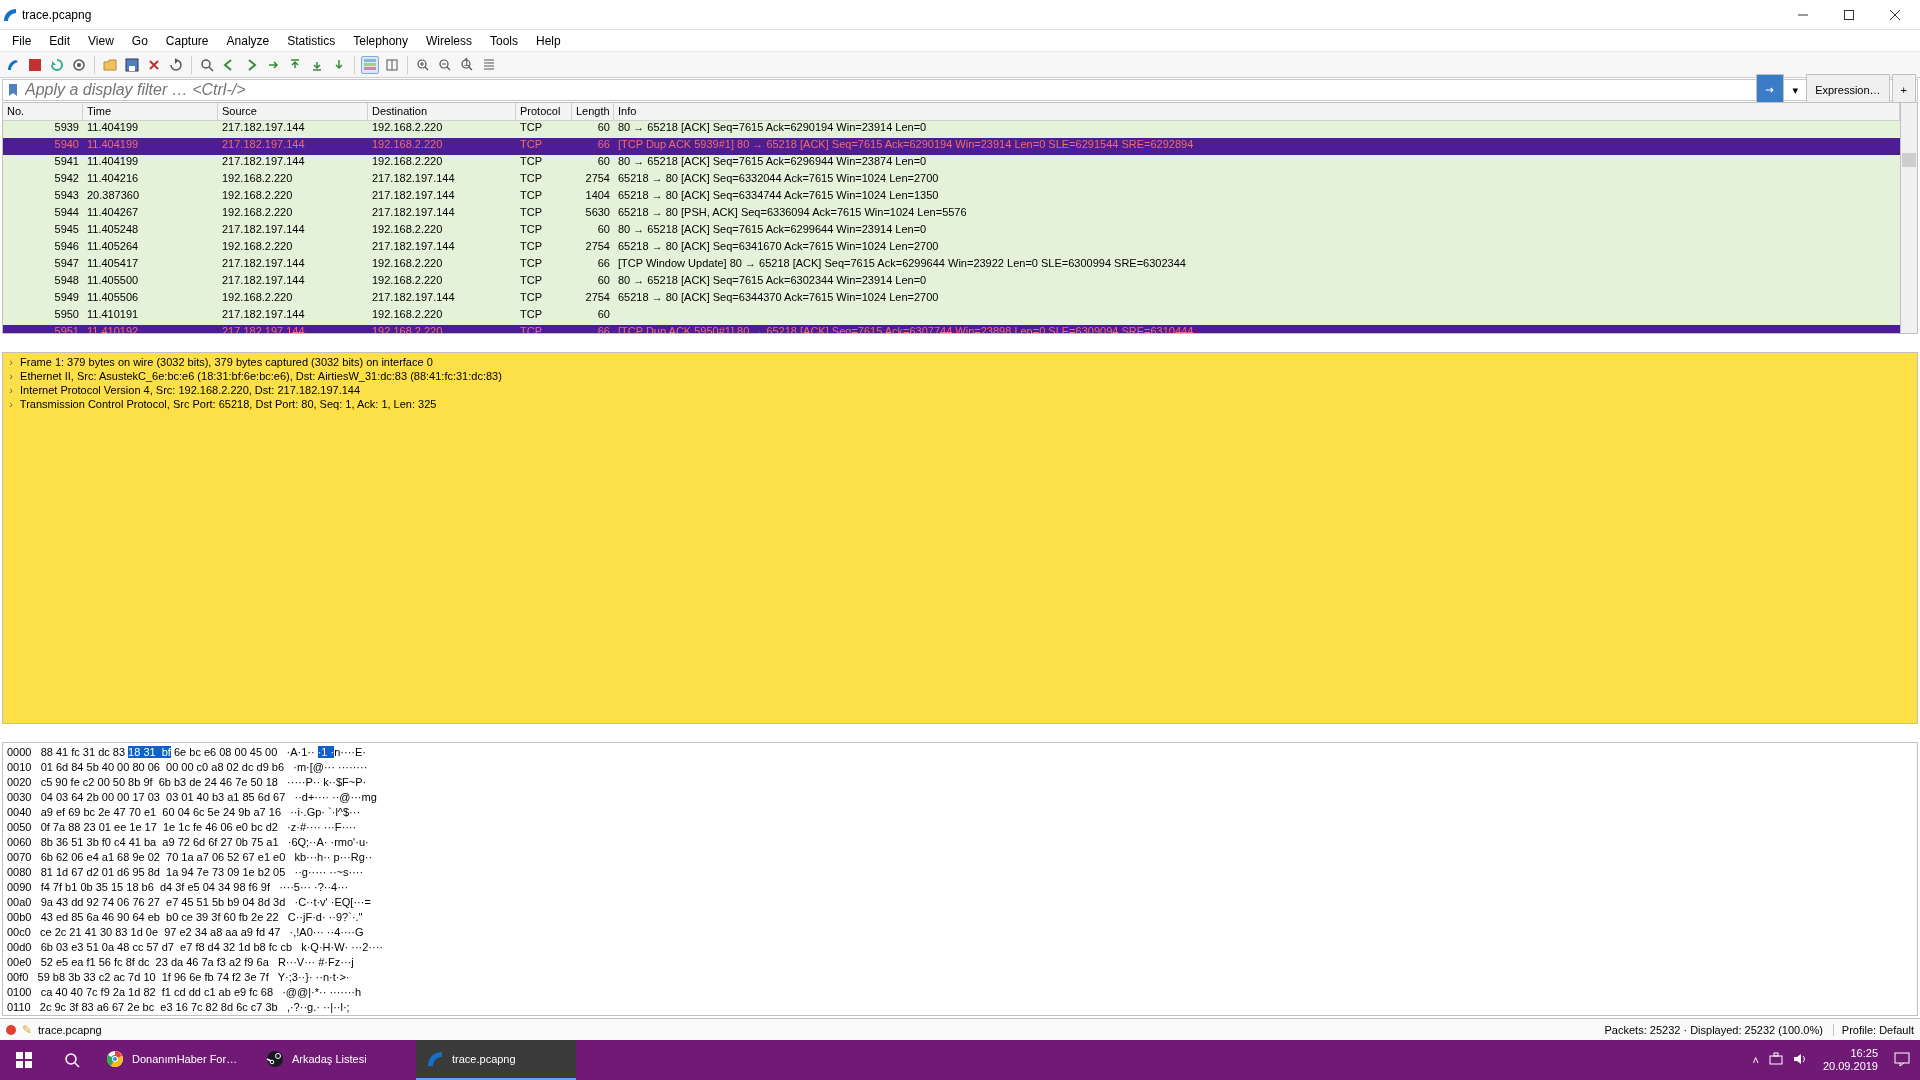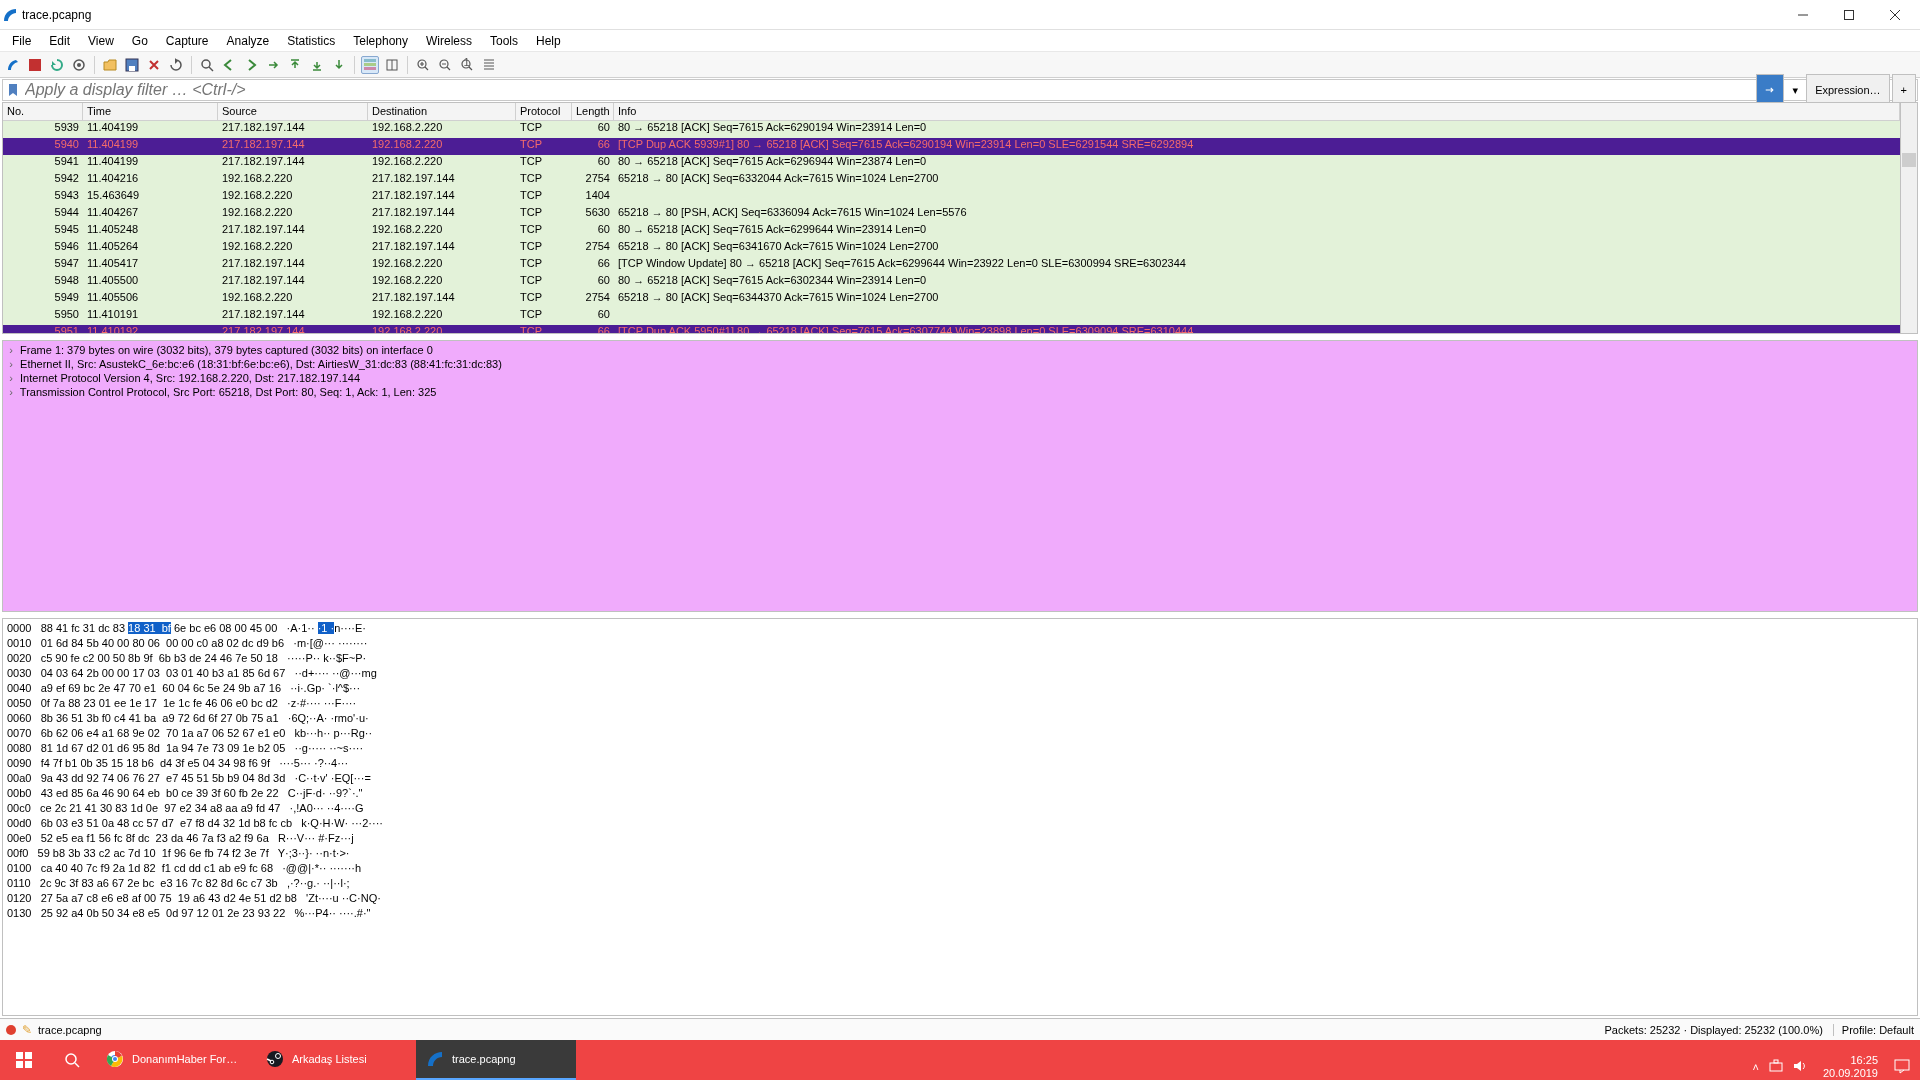--- a/index.html
+++ b/index.html
@@ -23,32 +23,32 @@
 .packets-content { flex:1; overflow:hidden; }
 .ph { height:18px; display:flex; background:#f4f4f4; border-bottom:1px solid #d0d0d0; }
 .ph div { padding: 2px 4px; border-right:1px solid #d0d0d0; font-size:11px; text-align:left; }
 .c-no{width:80px; text-align:right;} .c-time{width:135px;} .c-src{width:150px;} .c-dst{width:148px;} .c-proto{width:56px;} .c-len{width:42px; text-align:right;} .c-info{flex:1;}
 .pl { height:17px; display:flex; font-family: Consolas, monospace; font-size:12px; }
 .pl div { padding: 0 4px; white-space: nowrap; overflow:hidden; }
 .pl.norm{ background:#e3f2d9; }
 .pl.dup{ background:#4c1d95; color:#f56b6b; }
 .packets-scroll { width: 17px; background:#f0f0f0; border-left:1px solid #c0c0c0; position:relative; }
 .packets-scroll .thumb { position:absolute; left:1px; right:1px; height:14px; background:#cdcdcd; top: 50px; }
-.details { height: 272px; border: 1px solid #c0c0c0; margin: 6px 2px; padding: 2px; overflow:auto; background:#f0abfc; font-family: Consolas, monospace; font-size:12px; }
+.details { height: 372px; border: 1px solid #c0c0c0; margin: 18px 2px; padding: 2px; overflow:auto; background:#fde047; font-family: Consolas, monospace; font-size:12px; }
 .details .line { padding: 1px 0; }
 .details .exp { display:inline-block; width:12px; text-align:center; color:#666; }
 .hexdump { flex:1; border: 1px solid #c0c0c0; margin: 0 2px 2px 2px; padding: 2px 4px; overflow:auto; font-family: Consolas, monospace; font-size:12px; line-height: 15px; white-space: pre; }
 .hexdump .hl { background: #1060c8; color:#fff; }
 .statusbar { height: 22px; border-top: 1px solid #c0c0c0; display:flex; align-items:center; padding: 0 6px; font-size:11px; background:#fafafa; }
 .statusbar .left { flex:1; display:flex; align-items:center; gap:6px; }
 .statusbar .mid { padding: 0 10px; }
 .statusbar .right { border-left:1px solid #c0c0c0; padding-left: 8px; }
 .statusbar .dot { width:10px; height:10px; background:#e04030; border-radius:50%; }
 .statusbar .wand { color:#e0a030; font-size:12px; }
-.taskbar { height: 40px; background: #ef4444; display:flex; align-items:flex-end; color:#fff; font-size: 12px; }
+.taskbar { height: 40px; background: #701a75; display:flex; align-items:center; color:#fff; font-size: 12px; }
 .taskbar .start, .taskbar .search { width: 48px; height:100%; display:flex; align-items:center; justify-content:center; }
 .taskbar .task { height:100%; min-width: 160px; display:flex; align-items:center; gap:8px; padding: 0 10px; border-bottom: 2px solid transparent; }
 .taskbar .task.active { background:#3a3a3a; border-bottom-color:#58a6ff; }
 .taskbar .task svg, .taskbar .task .ico { width:18px; height:18px; }
 .taskbar .tray { margin-left:auto; display:flex; align-items:center; gap: 10px; padding: 0 10px; }
 .taskbar .clock { text-align:right; line-height:13px; padding: 0 6px; }
 </style>
 </head>
 <body>
 
@@ -274,25 +274,26 @@
           <div class="c-no">5942</div>
           <div class="c-time">11.404216</div>
           <div class="c-src">192.168.2.220</div>
           <div class="c-dst">217.182.197.144</div>
           <div class="c-proto">TCP</div>
           <div class="c-len">2754</div>
           <div class="c-info">65218 → 80 [ACK] Seq=6332044 Ack=7615 Win=1024 Len=2700</div>
         </div>
         <div class="pl norm">
           <div class="c-no">5943</div>
-          <div class="c-time">15.463649</div>
+          <div class="c-time">20.387360</div>
           <div class="c-src">192.168.2.220</div>
           <div class="c-dst">217.182.197.144</div>
           <div class="c-proto">TCP</div>
           <div class="c-len">1404</div>
+          <div class="c-info">65218 → 80 [ACK] Seq=6334744 Ack=7615 Win=1024 Len=1350</div>
         </div>
         <div class="pl norm">
           <div class="c-no">5944</div>
           <div class="c-time">11.404267</div>
           <div class="c-src">192.168.2.220</div>
           <div class="c-dst">217.182.197.144</div>
           <div class="c-proto">TCP</div>
           <div class="c-len">5630</div>
           <div class="c-info">65218 → 80 [PSH, ACK] Seq=6336094 Ack=7615 Win=1024 Len=5576</div>
         </div>

